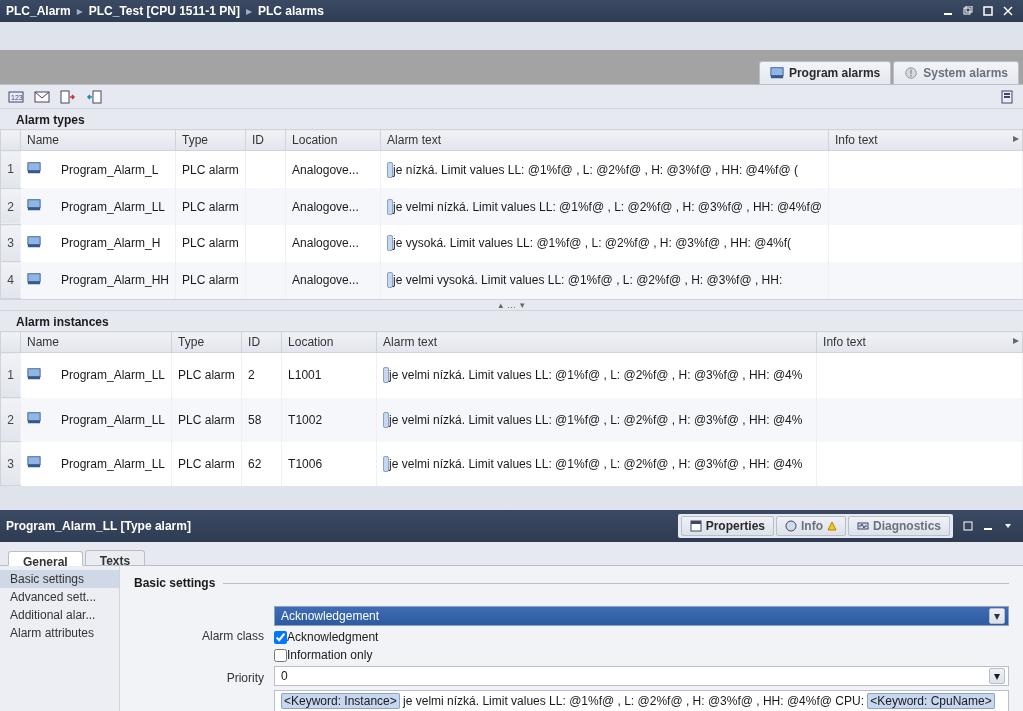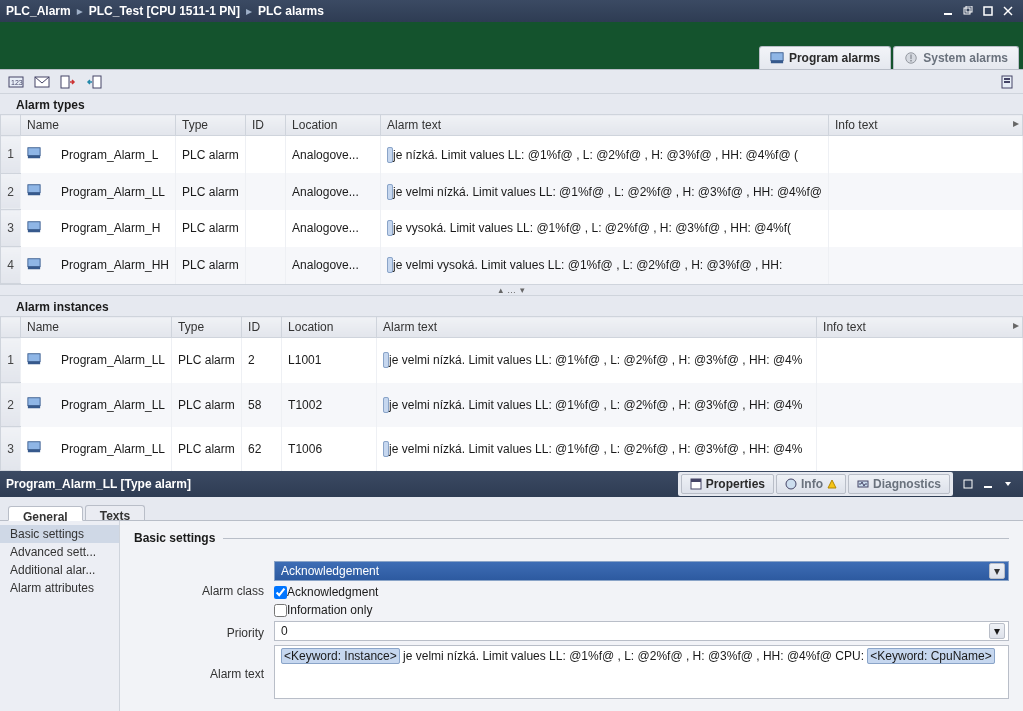--- a/index.html
+++ b/index.html
@@ -29,27 +29,28 @@
   .winbtns { display: flex; gap: 2px; }
   .winbtn {
     width: 18px; height: 16px;
     display: flex; align-items: center; justify-content: center;
     color: #fff; cursor: pointer;
   }
   .winbtn svg { display:block; }
 
   
   .tabstrip-outer {
-    background: #14532d;
+    background: #a3a3a3;
     border-bottom: 1px solid #b9bec8;
     display: flex;
     justify-content: flex-end;
     align-items: flex-end;
-    height: 48px;
+    height: 35px;
     padding: 0 4px;
+    margin-top: 28px;
   }
   .tab {
     display: flex; align-items: center; gap: 5px;
     padding: 4px 10px;
     border: 1px solid #b9bec8;
     border-bottom: none;
     border-radius: 3px 3px 0 0;
     background: linear-gradient(#f2f4f8,#e5e8ef);
     margin-left: 2px;
     cursor: pointer;
@@ -162,24 +163,25 @@
     gap: 4px;
     color:#666;
     font-size:9px;
   }
 
   
   .prop-titlebar {
     display: flex;
     align-items: center;
     justify-content: space-between;
-    height: 26px;
+    height: 32px;
     background: linear-gradient(#3b4a63,#2e3c53);
     color: #fff;
     padding: 0 6px;
+    margin-top: 24px;
   }
   .prop-title { font-weight: 600; }
   .prop-tabs {
     display:flex; align-items:center; gap:2px;
     background:#e6e9f0;
     padding: 2px 3px;
     border-radius: 2px;
     justify-content: center;
   }
   .prop-tabs .ptab {

